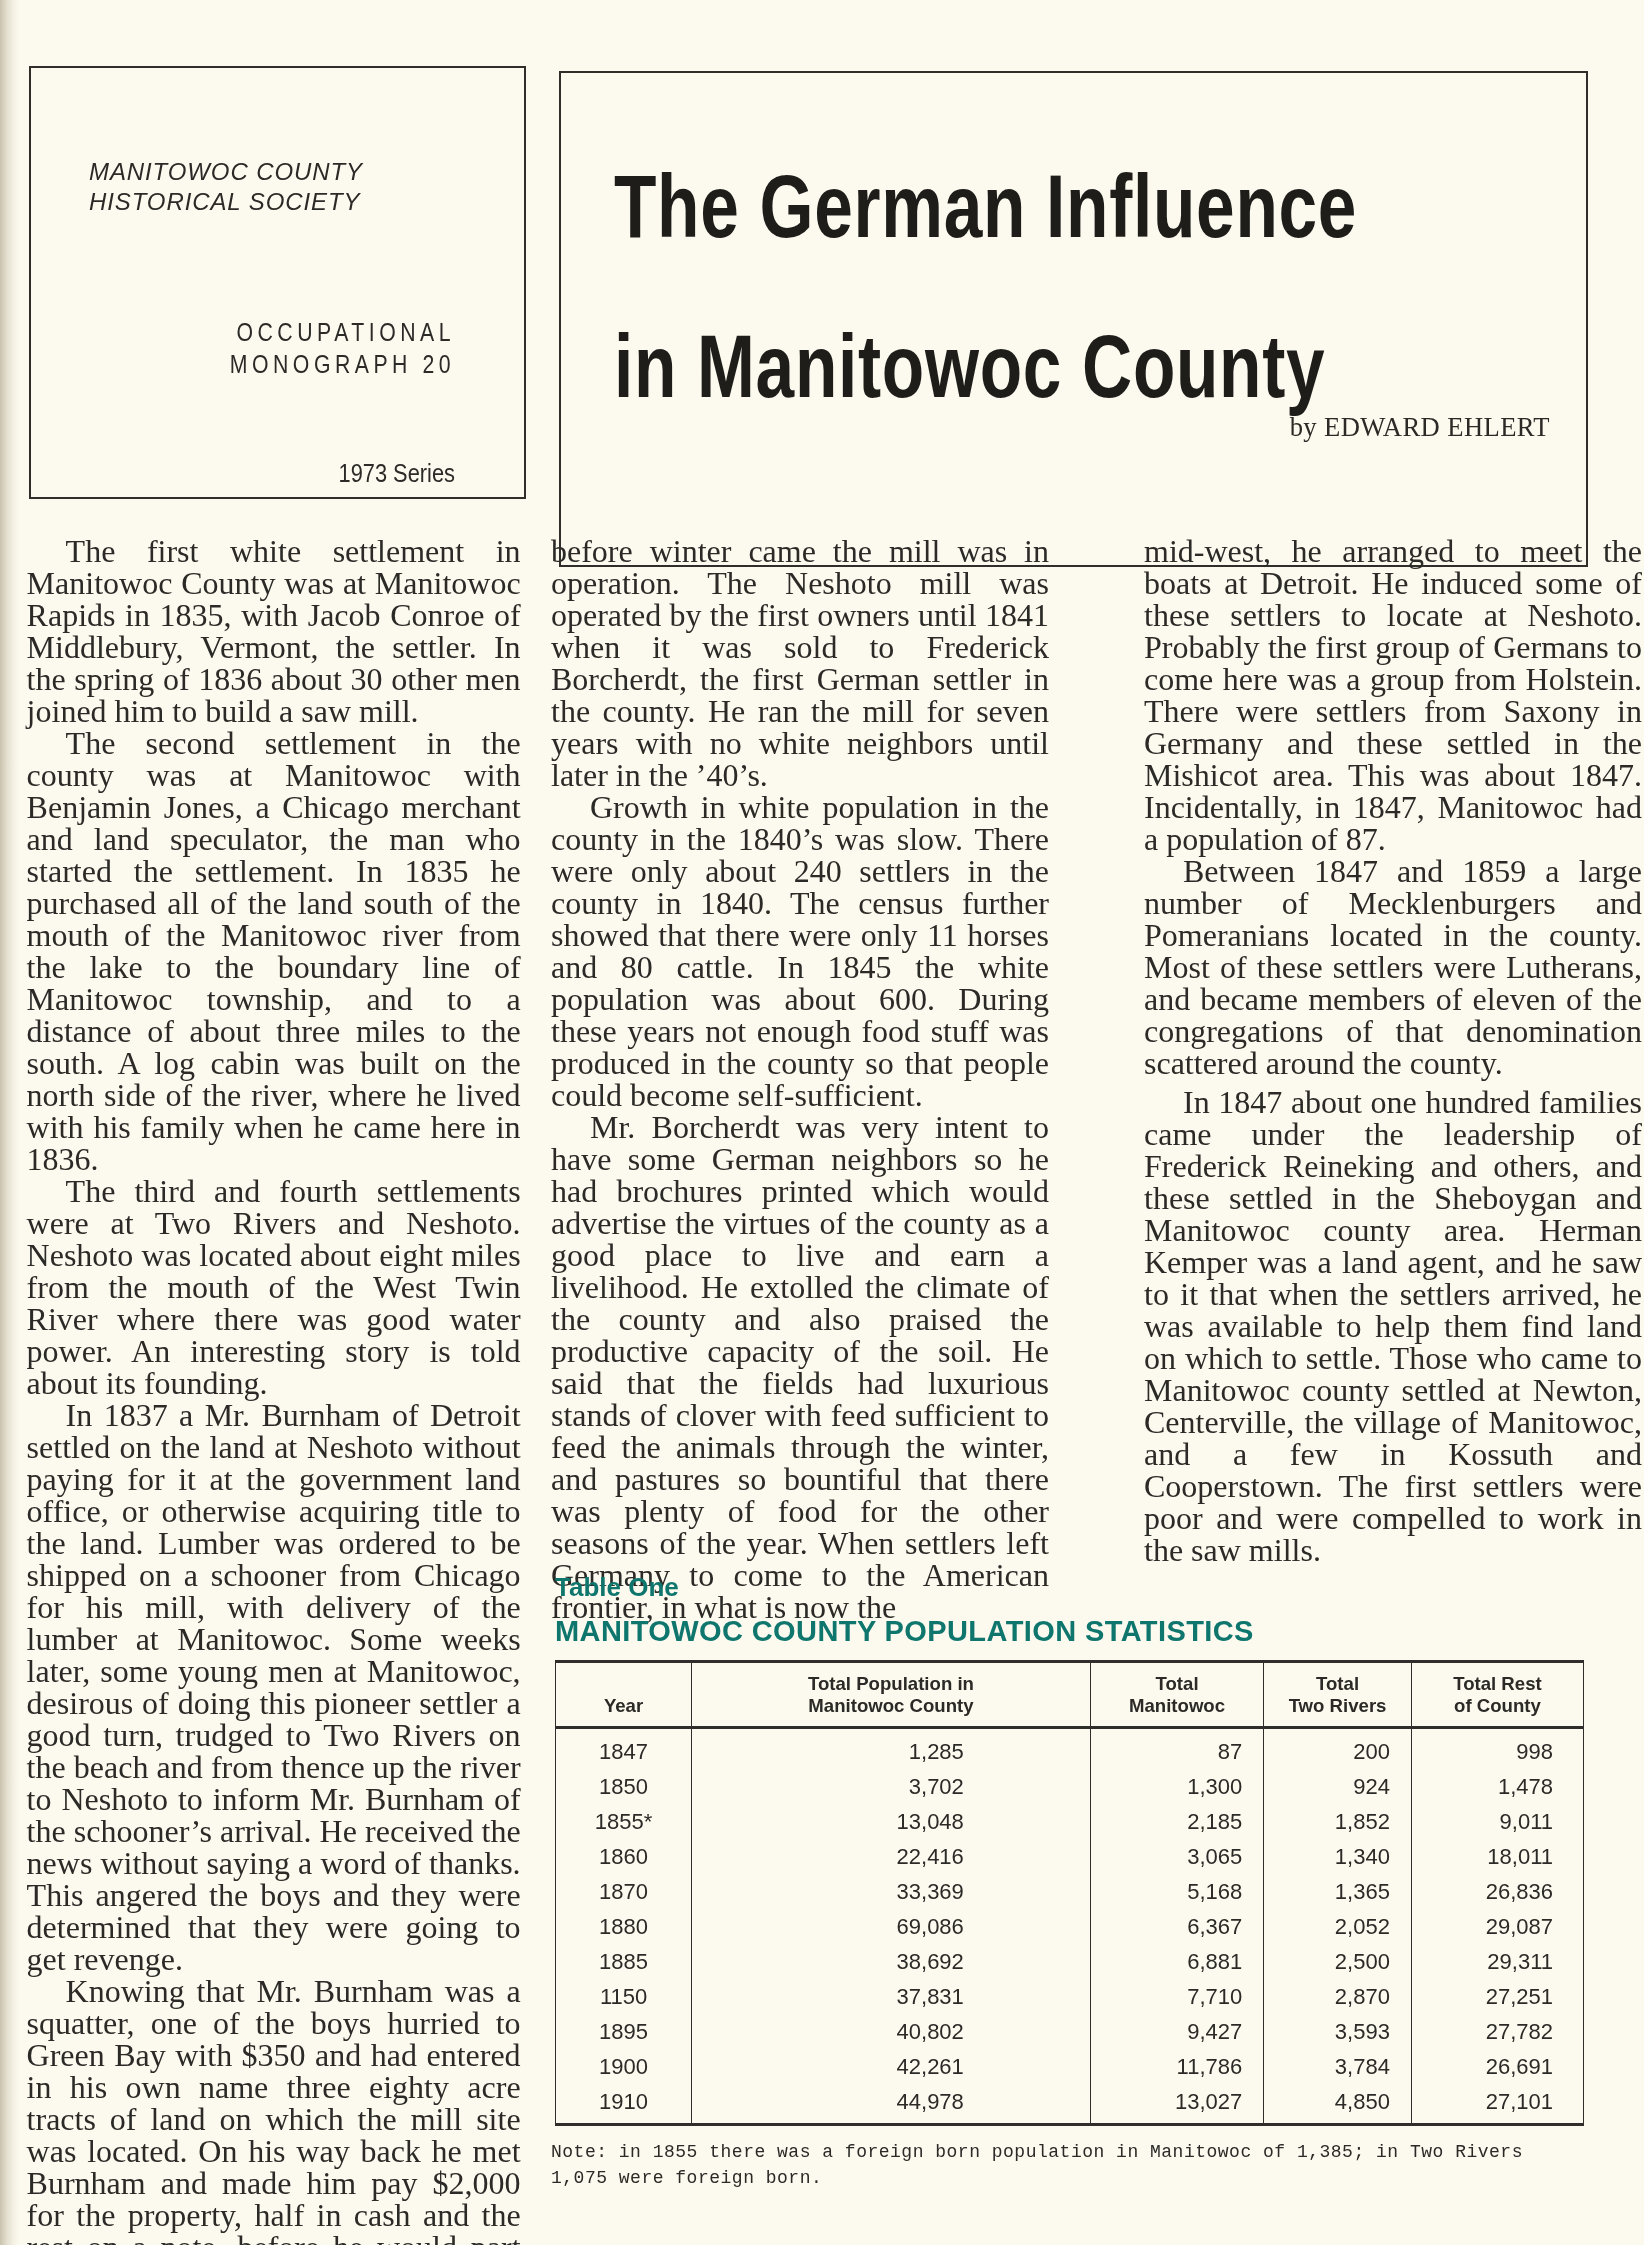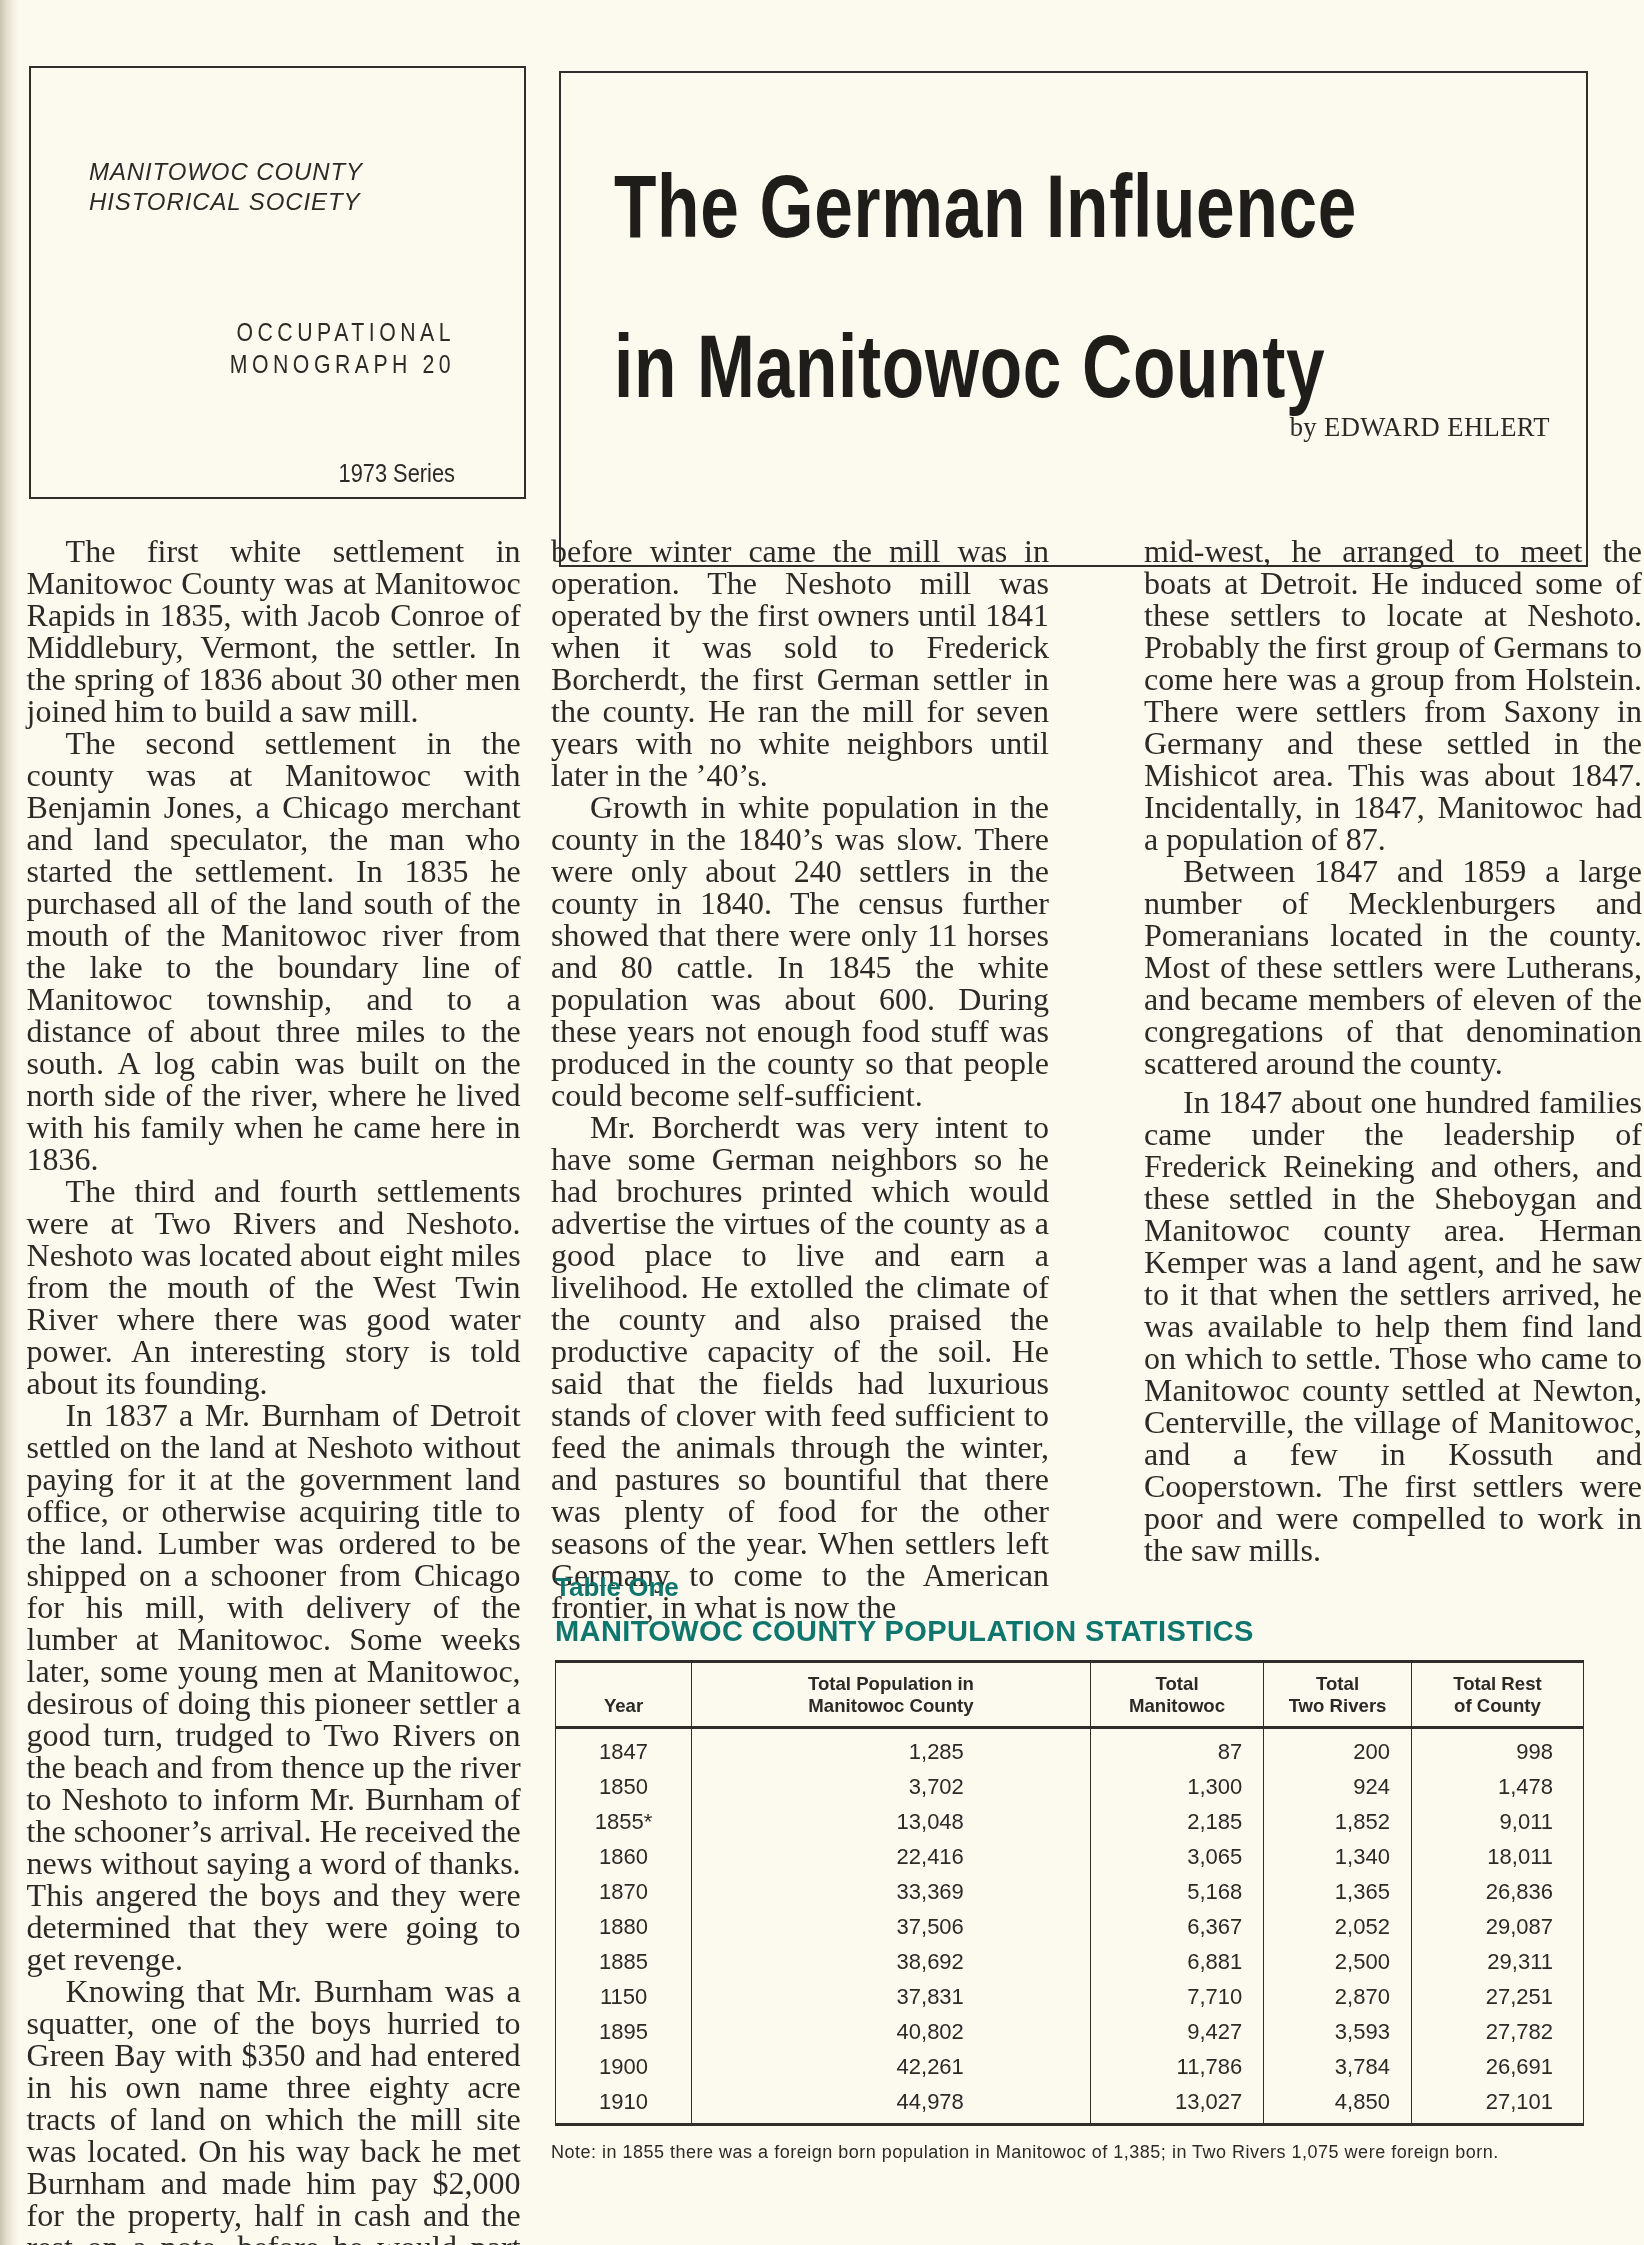--- a/index.html
+++ b/index.html
@@ -88,21 +88,21 @@
   .c-man { width: 177px; }
   .c-tr { width: 151px; }
   .c-rest { width: 168px; }
   td.c-year { text-align: center; }
   td.c-total { text-align: right; padding-right: 126px !important; }
   td.c-man { text-align: right; padding-right: 21px !important; }
   td.c-tr { text-align: right; padding-right: 21px !important; }
   td.c-rest { text-align: right; padding-right: 30px !important; }
   .table-note {
     position: absolute; left: 551px; top: 2139px; width: 1037px;
-    font-family: Liberation Sans, sans-serif;
+    font-family: Liberation Mono, monospace;
     font-size: 18px; line-height: 26px; letter-spacing: 0.5px;
   }
 </style>
 </head>
 <body>
 
 <div class="gutter"></div>
 
 <div class="box box-left">
   <div class="society">
@@ -188,21 +188,21 @@
       </tr>
       <tr>
         <td class="c-year">1870</td>
         <td class="c-total">33,369</td>
         <td class="c-man">5,168</td>
         <td class="c-tr">1,365</td>
         <td class="c-rest">26,836</td>
       </tr>
       <tr>
         <td class="c-year">1880</td>
-        <td class="c-total">37,506</td>
+        <td class="c-total">69,086</td>
         <td class="c-man">6,367</td>
         <td class="c-tr">2,052</td>
         <td class="c-rest">29,087</td>
       </tr>
       <tr>
         <td class="c-year">1885</td>
         <td class="c-total">38,692</td>
         <td class="c-man">6,881</td>
         <td class="c-tr">2,500</td>
         <td class="c-rest">29,311</td>

